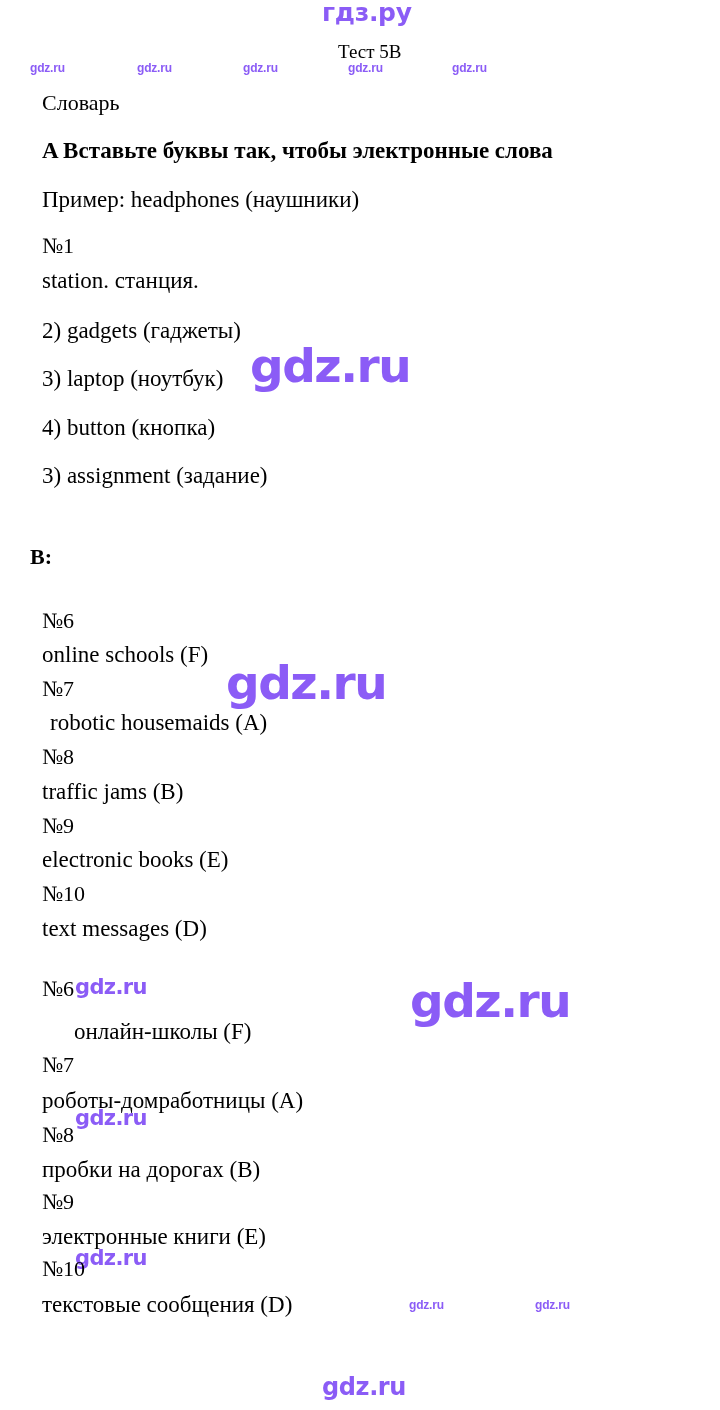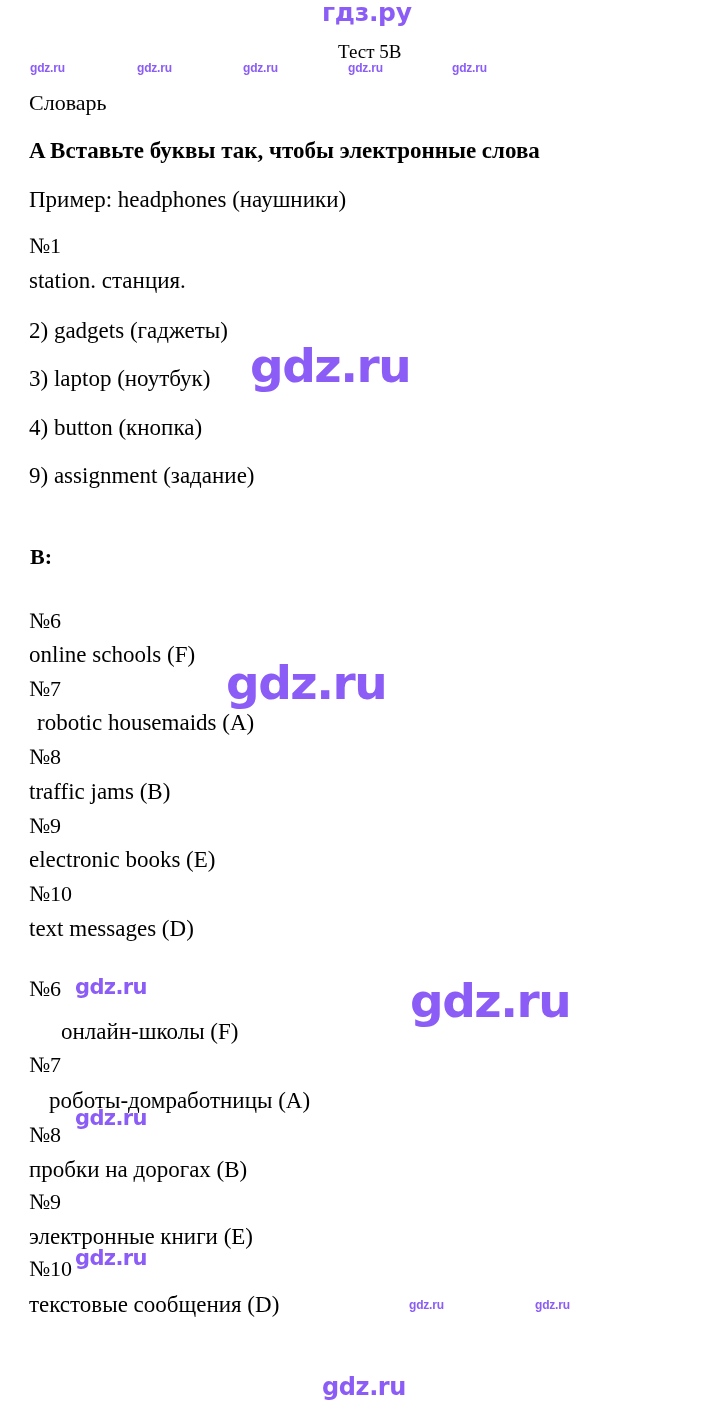--- a/index.html
+++ b/index.html
@@ -56,21 +56,21 @@
 
   
   .doc {
     position: absolute;
     left: 0;
     top: 0;
     width: 720px;
   }
   .line {
     position: absolute;
-    left: 29px;
+    left: 42px;
     white-space: nowrap;
     line-height: 1;
   }
   .t-title {
     font-size: 19px;
     left: 338px;
   }
   .t-sec {
     font-size: 22px;
   }
@@ -125,39 +125,39 @@
 
   <div class="line t-head" style="top:139px;">A Вставьте буквы так, чтобы электронные слова</div>
 
   <div class="line t-body" style="top:188px;text-align:center;">Пример: headphones (наушники)</div>
 
   <div class="line t-num" style="top:235px;">№1</div>
   <div class="line t-body" style="top:269px;">station. станция.</div>
   <div class="line t-body" style="top:319px;">2) gadgets (гаджеты)</div>
   <div class="line t-body" style="top:367px;">3) laptop (ноутбук)</div>
   <div class="line t-body" style="top:416px;">4) button (кнопка)</div>
-  <div class="line t-body" style="top:464px;">9) assignment (задание)</div>
+  <div class="line t-body" style="top:464px;">3) assignment (задание)</div>
 
   <div class="line t-b" style="top:546px;">B:</div>
 
   <div class="line t-num" style="top:610px;">№6</div>
   <div class="line t-body" style="top:643px;">online schools (F)</div>
   <div class="line t-num" style="top:678px;">№7</div>
   <div class="line t-body" style="top:711px;margin-left:8px;">robotic housemaids (A)</div>
   <div class="line t-num" style="top:746px;">№8</div>
   <div class="line t-body" style="top:780px;text-align:center;">traffic jams (B)</div>
   <div class="line t-num" style="top:815px;">№9</div>
   <div class="line t-body" style="top:848px;">electronic books (E)</div>
   <div class="line t-num" style="top:883px;">№10</div>
   <div class="line t-body" style="top:917px;">text messages (D)</div>
 
   <div class="line t-num" style="top:978px;">№6</div>
   <div class="line t-body" style="top:1020px;margin-left:32px;">онлайн-школы (F)</div>
   <div class="line t-num" style="top:1054px;">№7</div>
-  <div class="line t-body" style="top:1089px;margin-left:20px;">роботы-домработницы (A)</div>
+  <div class="line t-body" style="top:1089px;">роботы-домработницы (A)</div>
   <div class="line t-num" style="top:1124px;">№8</div>
   <div class="line t-body" style="top:1158px;">пробки на дорогах (B)</div>
   <div class="line t-num" style="top:1191px;">№9</div>
   <div class="line t-body" style="top:1225px;">электронные книги (E)</div>
   <div class="line t-num" style="top:1258px;">№10</div>
   <div class="line t-body" style="top:1293px;">текстовые сообщения (D)</div>
 
 </div>
 
 </body></html>

